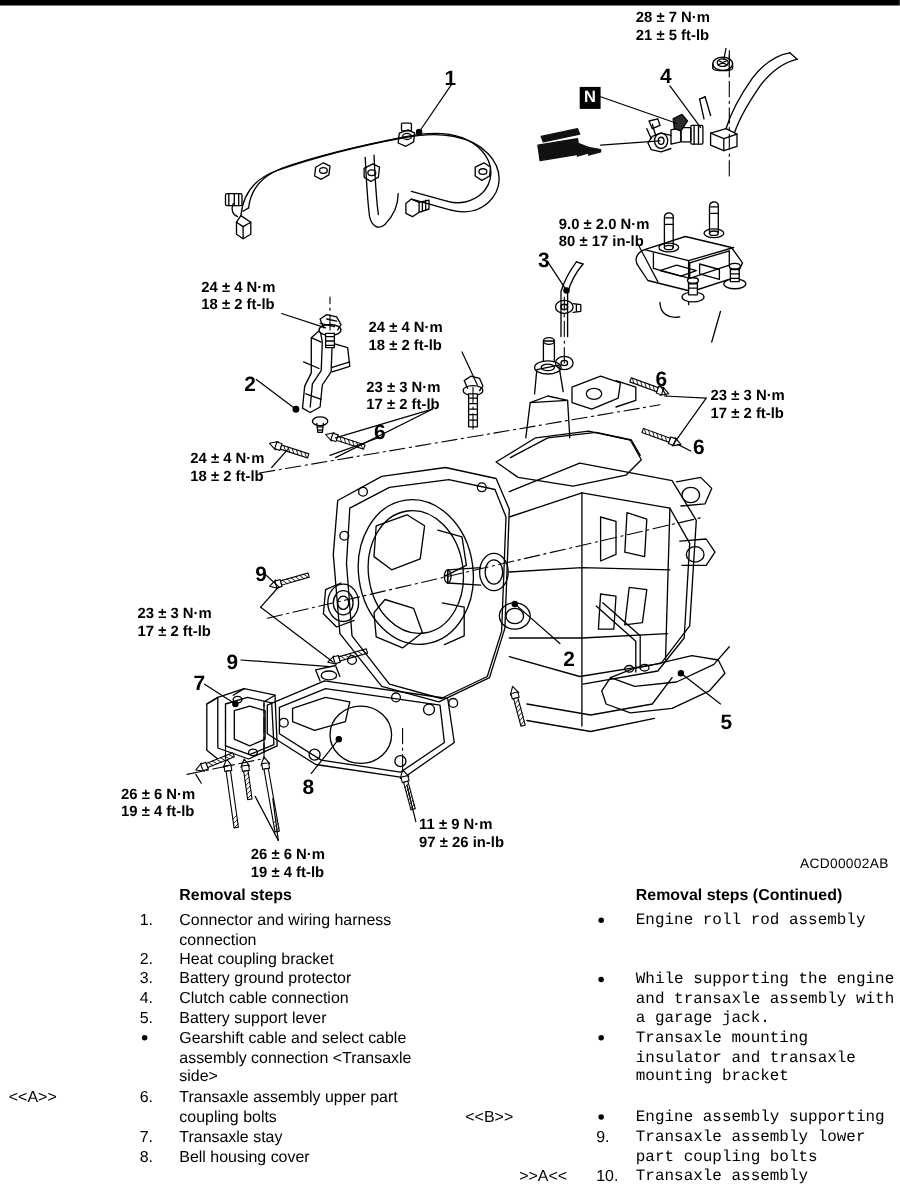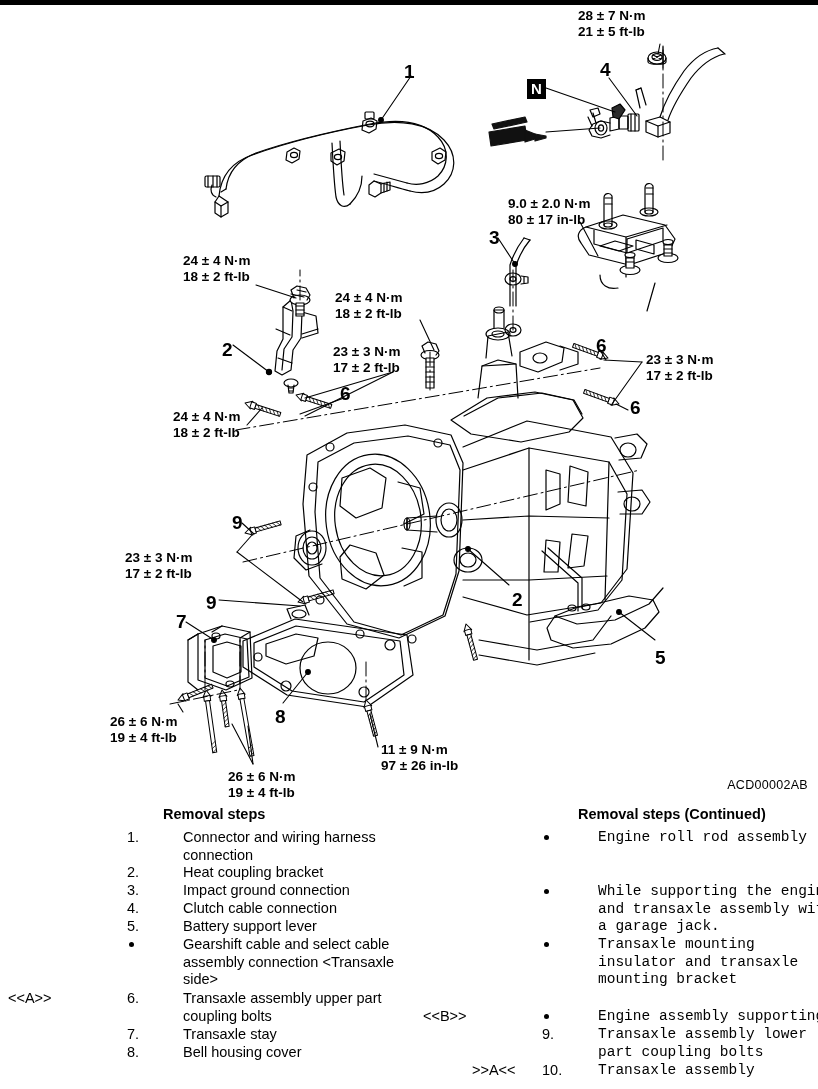--- a/index.html
+++ b/index.html
@@ -46,21 +46,21 @@
   .step .num{
     position:absolute;text-align:left;width:34px;
   }
   .step .bullet{
     position:absolute;width:34px;text-align:left;
   }
   .step .bullet i{
     display:inline-block;width:5px;height:5px;border-radius:50%;
     background:#000;vertical-align:middle;margin-top:-2px;margin-left:2px;
   }
-  .step .txt{position:absolute;display:block;margin-left:20px;}
+  .step .txt{position:absolute;display:block;}
 
   #col-left .step .num, #col-left .step .bullet{left:127px;}
   #col-left .step .txt{left:163px;width:238px;}
   #col-right .step .num, #col-right .step .bullet{left:132px;}
   #col-right .step .txt{left:168px;width:236px;font-family:Liberation Mono, monospace;}
 
   .marker{position:absolute;font-size:14.5px;white-space:nowrap;}
 </style>
 </head>
 <body>
@@ -573,21 +573,21 @@
   <div class="step" style="top:23px;">
     <span class="num">1.</span>
     <span class="txt">Connector and wiring harness connection</span>
   </div>
   <div class="step" style="top:58px;">
     <span class="num">2.</span>
     <span class="txt">Heat coupling bracket</span>
   </div>
   <div class="step" style="top:76px;">
     <span class="num">3.</span>
-    <span class="txt">Impact ground connection</span>
+    <span class="txt">Battery ground protector</span>
   </div>
   <div class="step" style="top:94px;">
     <span class="num">4.</span>
     <span class="txt">Clutch cable connection</span>
   </div>
   <div class="step" style="top:112px;">
     <span class="num">5.</span>
     <span class="txt">Battery support lever</span>
   </div>
   <div class="step" style="top:130px;">

